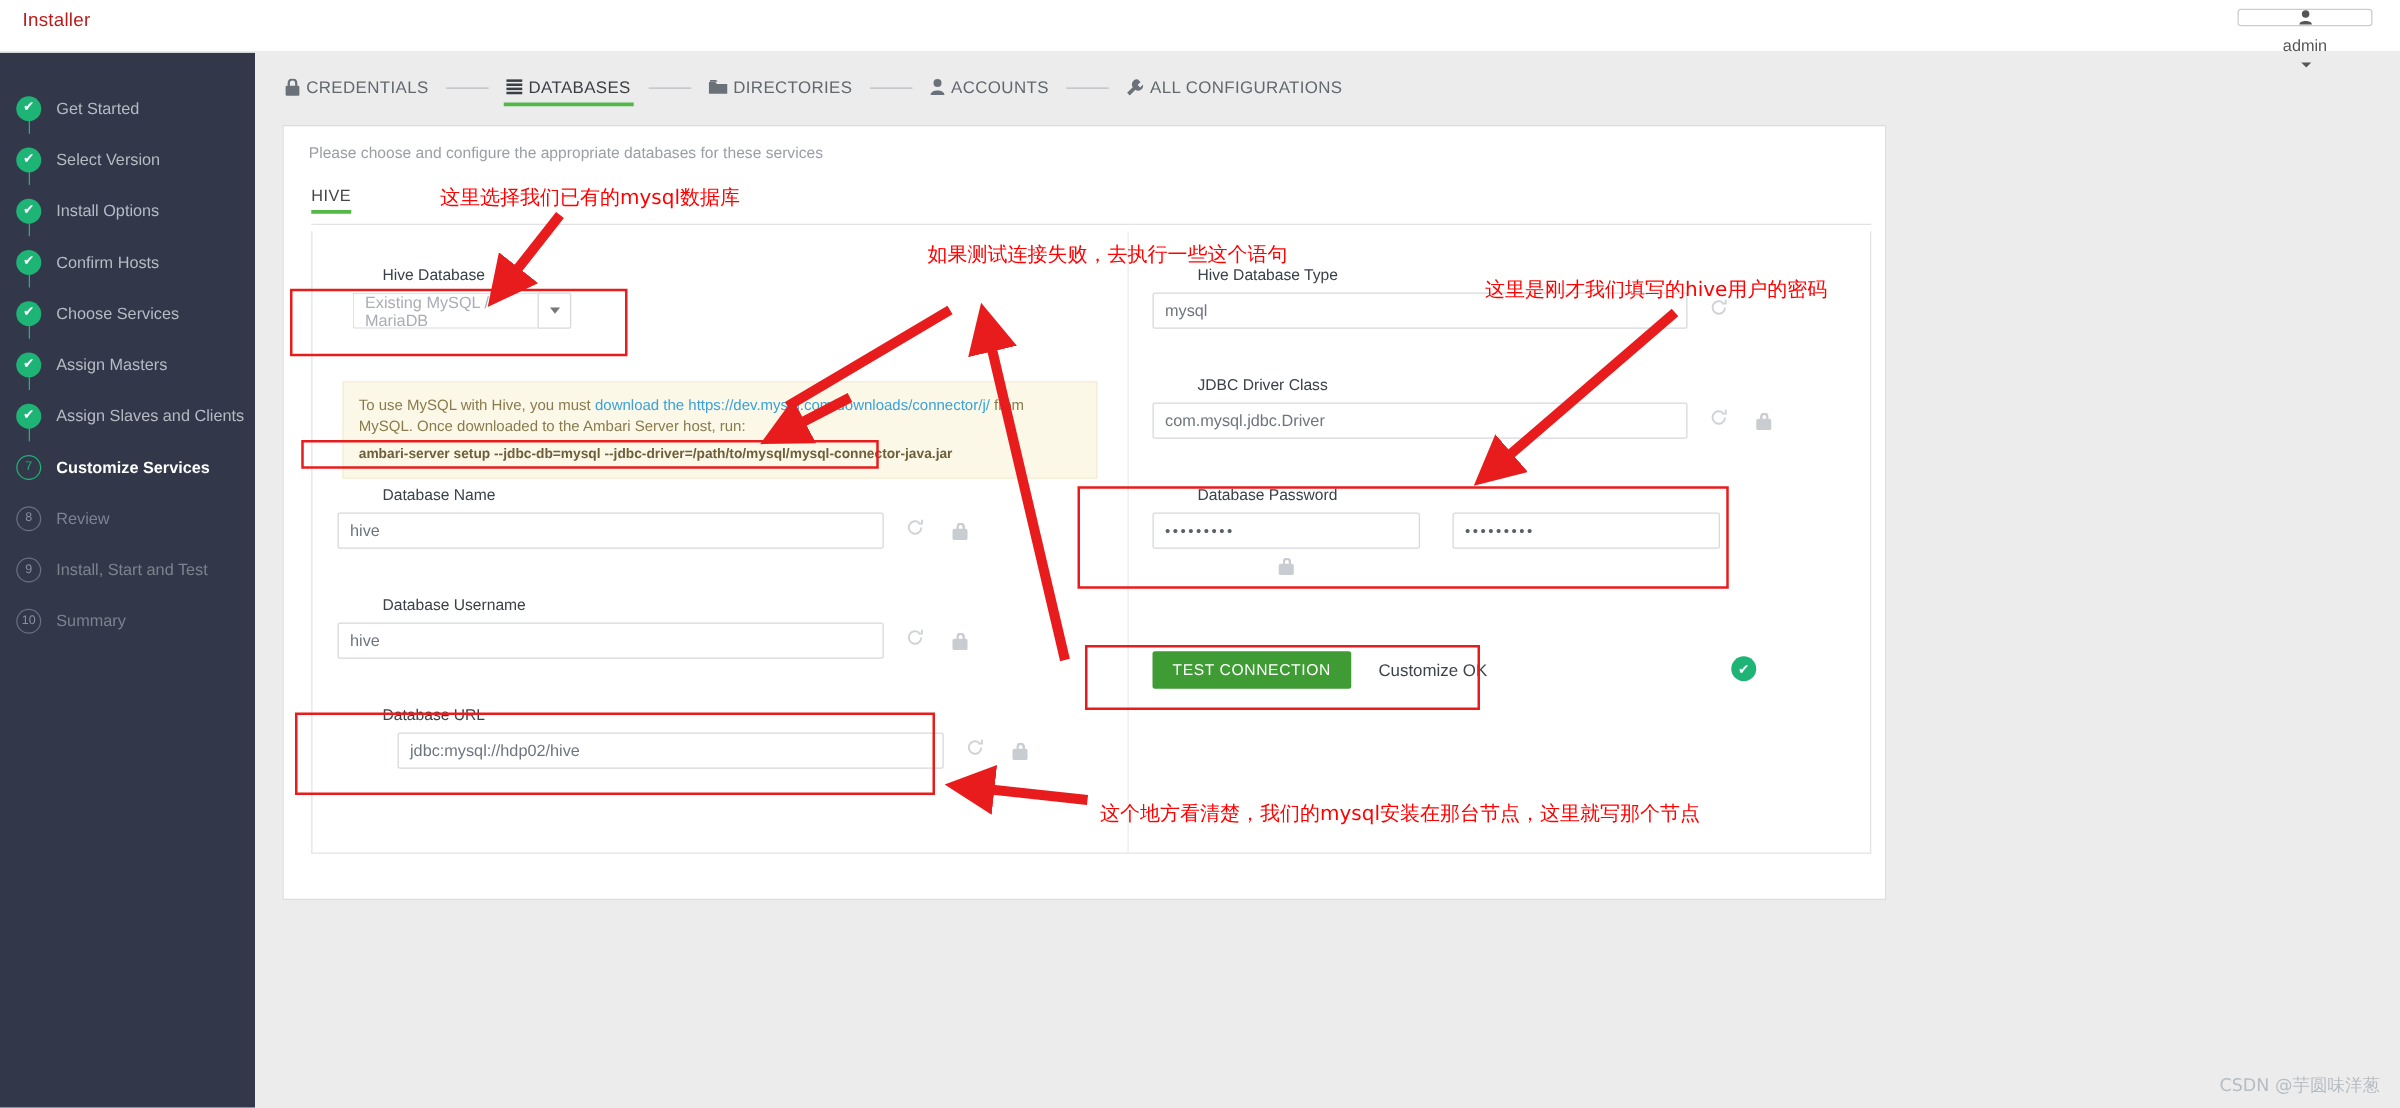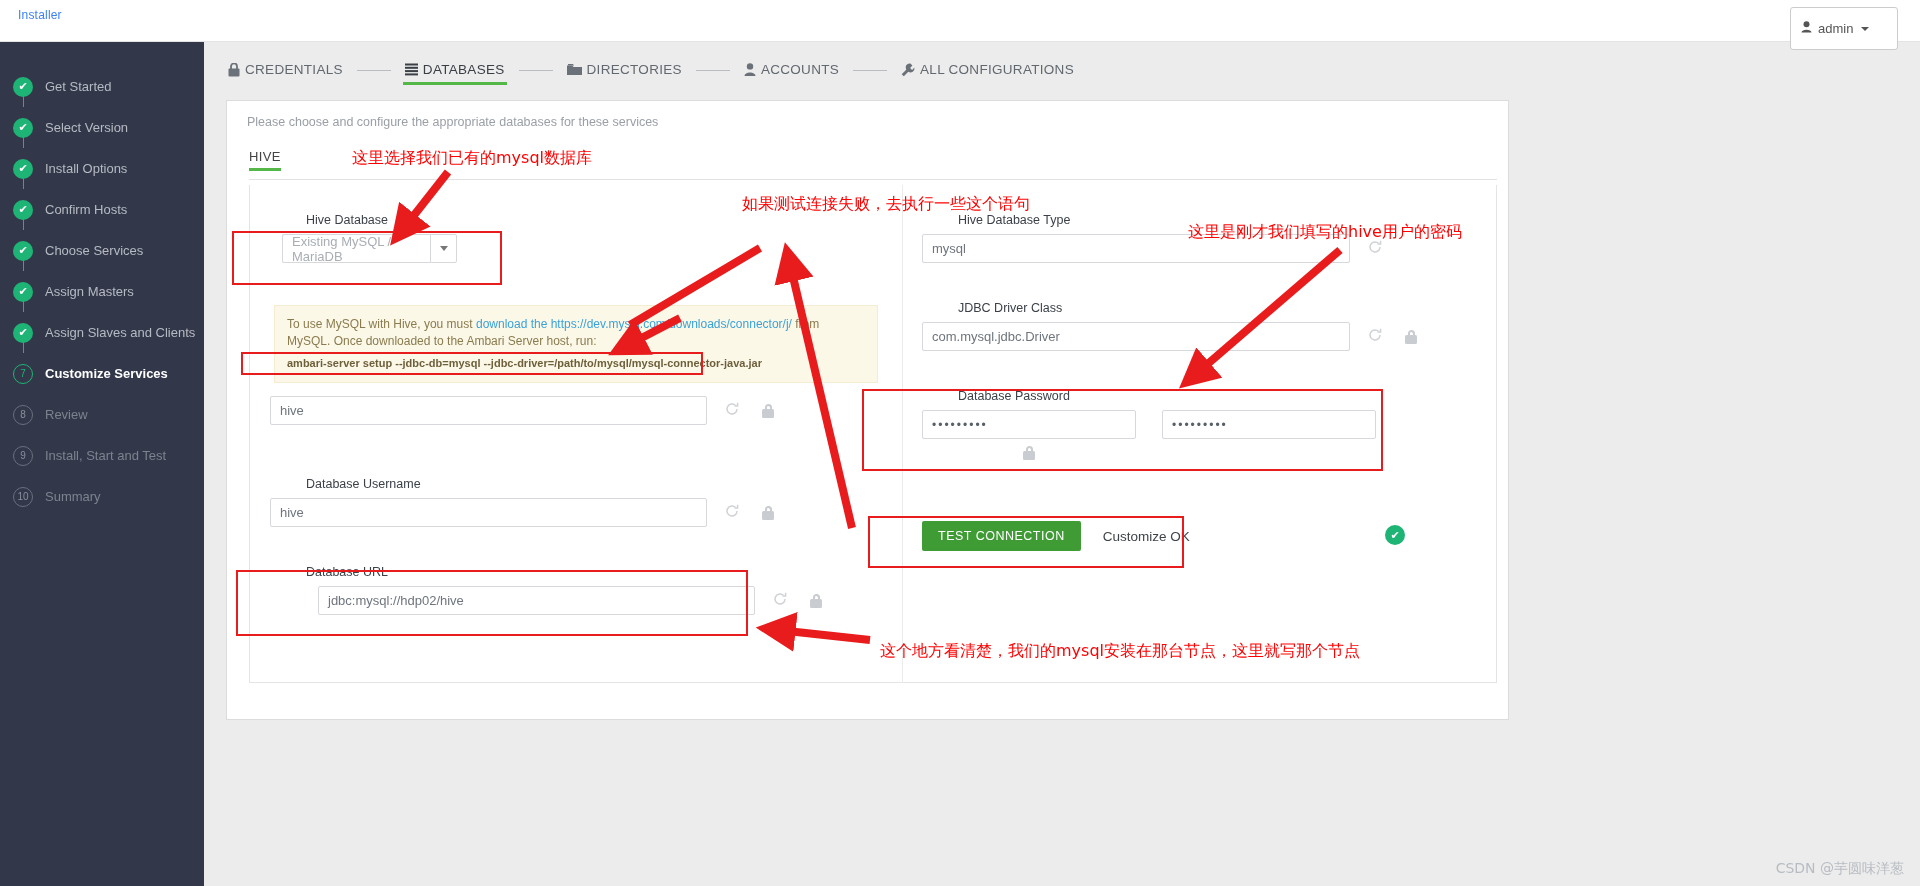--- a/index.html
+++ b/index.html
@@ -11,28 +11,29 @@
     -webkit-font-smoothing:antialiased;
   }
 
   
   .topbar {
     position:absolute; left:0; top:0; width:1920px; height:42px;
     background:#fff; border-bottom:1px solid #e3e3e3; z-index:20;
   }
   .topbar-title {
     position:absolute; left:18px; top:8px;
-    font-size:12px; color:#3b82f6; letter-spacing:.2px;
+    font-size:15px; color:#b91c1c; letter-spacing:.2px;
   }
   .admin-btn {
     position:absolute; right:22px; top:7px;
-    height:43px; min-width:108px; padding:0 10px;
+    height:14px; min-width:108px; padding:0 10px;
     border:1px solid #ccc; border-radius:3px; background:#fff;
     color:#555; font-size:13px; display:flex; align-items:center; gap:6px;
     cursor:pointer;
+    flex-direction:column;
   }
   .admin-btn .caret {
     width:0;height:0;border-left:4px solid transparent;border-right:4px solid transparent;
     border-top:4px solid #555; margin-left:2px;
   }
 
   
   .sidebar {
     position:absolute; left:0; top:42px; width:204px; height:844px;
     background:#32384a; z-index:15;
@@ -319,20 +320,21 @@
           </div>
         </div>
       </div>
 
       <div class="note" style="left:24px;top:120px;width:604px;">
         <span>To use MySQL with Hive, you must </span><a href="#">download the https://dev.mysql.com/downloads/connector/j/</a><span> from MySQL. Once downloaded to the Ambari Server host, run:</span>
         <span class="cmd">ambari-server setup --jdbc-db=mysql --jdbc-driver=/path/to/mysql/mysql-connector-java.jar</span>
       </div>
 
       <div style="position:absolute;left:20px;top:204px;width:600px;">
+        <div class="field-label">Database Name</div>
         <div style="display:flex;align-items:center;margin-top:7px;">
           <div class="inp" style="width:437px;">hive</div>
           <span class="icon-refresh" style="margin-left:18px;">
             <svg width="14" height="14" viewBox="0 0 14 14">
                 <path d="M12 7 a5 5 0 1 1 -1.6-3.7" stroke="#cfd2d6" stroke-width="1.5" fill="none"></path>
                 <path d="M12.6 0.8 V3.9 H9.5" stroke="#cfd2d6" stroke-width="1.5" fill="none"></path>
               </svg>
           </span>
           <span class="icon-lock" style="margin-left:23px;">
               <span class="shack"></span>

